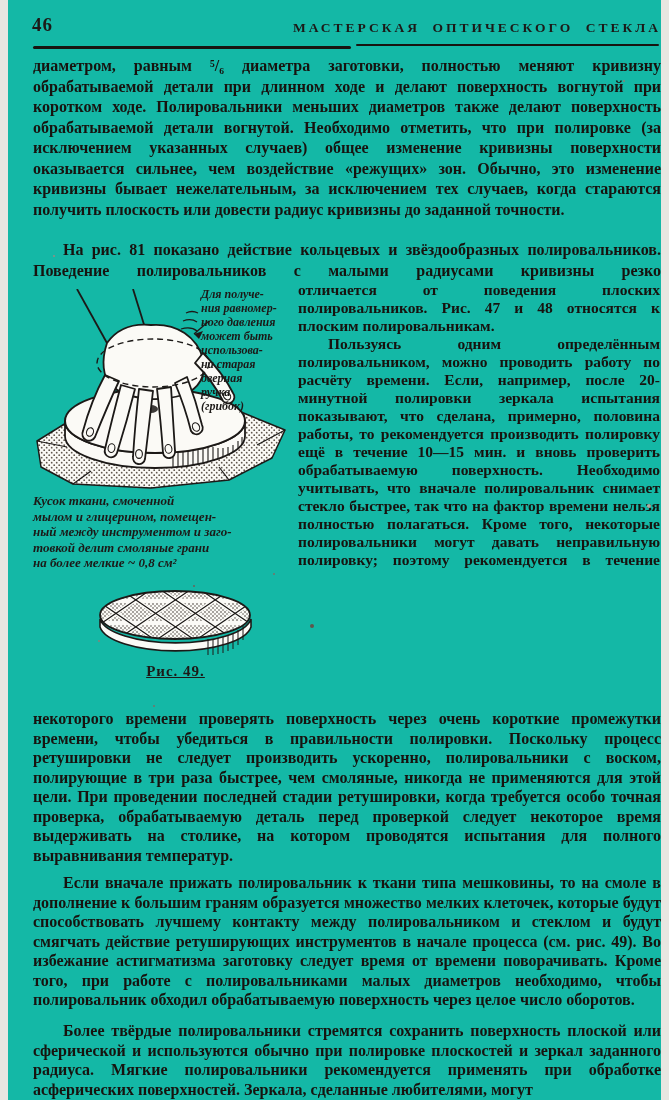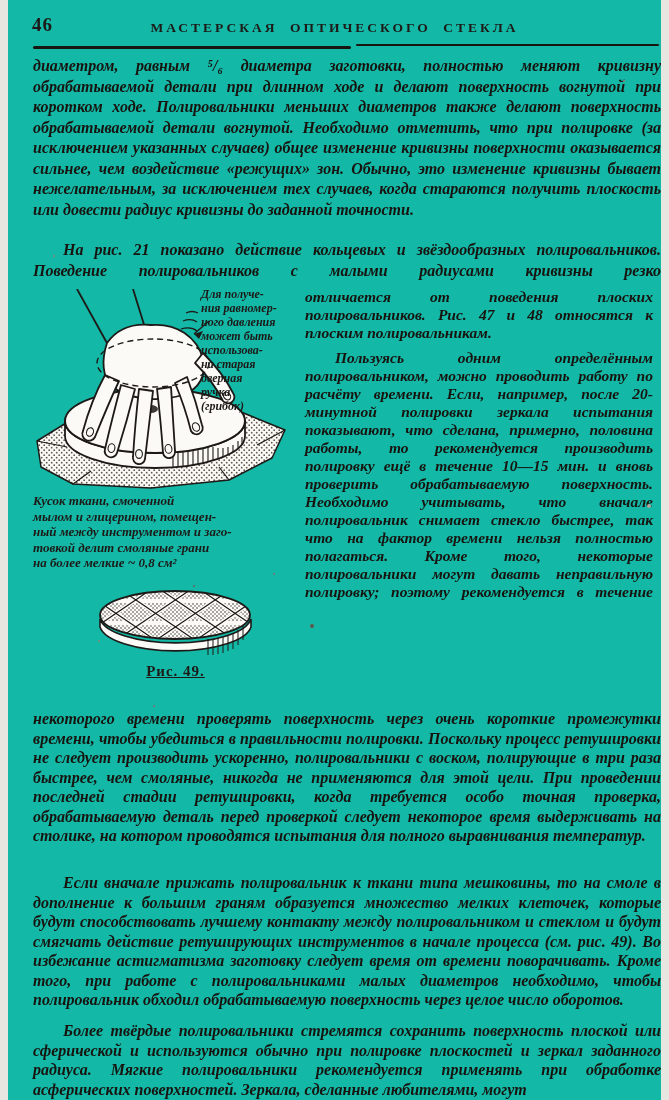--- a/index.html
+++ b/index.html
@@ -18,41 +18,40 @@
     font-weight:700;
   }
   .abs{position:absolute;}
   
   .page-num{
     left:24px;top:14px;
     font-size:19px;letter-spacing:1px;
   }
   .run-title{
     left:0;right:0;top:20px;
-    text-align:center;
+    text-align:right;
     font-size:13.5px;
     letter-spacing:3px;
     word-spacing:6px;
   }
   .rule-l{left:25px;top:46px;width:318px;height:2.6px;background:#181410;border-radius:2px;}
   .rule-r{left:348px;top:44px;width:303px;height:2.2px;background:#181410;border-radius:2px;}
   
   .txt{
     font-size:16px;
     line-height:20.5px;
     text-align:justify;
     color:#17130f;
-    font-style:italic;
   }
   .txt.indent{text-indent:30px;}
   .txt.cont-last{text-align-last:justify;}
   .p-intro{left:25px;top:56px;width:628px;}
   .p-fig-intro{left:25px;top:240px;width:628px;}
   .col{left:290px;top:281px;width:362px;}
-  .col .txt{font-size:15.5px;line-height:18px;margin:7px;}
+  .col .txt{font-size:15.5px;line-height:18px;margin:0;}
   .col .txt+.txt{margin-top:0;}
   .p-cont{left:25px;top:709px;width:628px;line-height:19.5px;}
   .p-cloth{left:25px;top:873px;width:628px;line-height:19.5px;}
   .p-hard{left:25px;top:1021px;width:628px;line-height:19.5px;}
   
   .figblock{left:25px;top:287px;width:265px;height:402px;}
   .fig-annotation{
     left:168px;top:0px;width:102px;
     font-style:italic;
     font-size:12px;
@@ -86,21 +85,21 @@
 
 <div id="page">
 
   <div class="abs page-num">46</div>
   <div class="abs run-title">МАСТЕРСКАЯ ОПТИЧЕСКОГО СТЕКЛА</div>
   <div class="abs rule-l"></div>
   <div class="abs rule-r"></div>
 
   <div class="abs txt p-intro">диаметром, равным ⁵/₆ диаметра заготовки, полностью меняют кривизну обрабатываемой детали при длинном ходе и делают поверхность вогнутой при коротком ходе. Полировальники меньших диаметров также делают поверхность обрабатываемой детали вогнутой. Необходимо отметить, что при полировке (за исключением указанных случаев) общее изменение кривизны поверхности оказывается сильнее, чем воздействие «режущих» зон. Обычно, это изменение кривизны бывает нежелательным, за исключением тех случаев, когда стараются получить плоскость или довести радиус кривизны до заданной точности.</div>
 
-  <div class="abs txt indent cont-last p-fig-intro">На рис. 21 показано действие кольцевых и звёздообразных полировальников. Поведение полировальников с малыми радиусами кривизны резко</div>
+  <div class="abs txt indent cont-last p-fig-intro">На рис. 81 показано действие кольцевых и звёздообразных полировальников. Поведение полировальников с малыми радиусами кривизны резко</div>
 
   <div class="abs col">
     <div class="txt">отличается от поведения плоских полировальников. Рис. 47 и 48 относятся к плоским полировальникам.</div>
     <div class="txt indent cont-last">Пользуясь одним определённым полировальником, можно проводить работу по расчёту времени. Если, например, после 20-минутной полировки зеркала испытания показывают, что сделана, примерно, половина работы, то рекомендуется производить полировку ещё в течение 10—15 мин. и вновь проверить обрабатываемую поверхность. Необходимо учитывать, что вначале полировальник снимает стекло быстрее, так что на фактор времени нельзя полностью полагаться. Кроме того, некоторые полировальники могут давать неправильную полировку; поэтому рекомендуется в течение</div>
   </div>
 
   <div class="abs figblock">
 
     <svg width="265" height="205" viewBox="0 0 265 205" style="position:absolute;left:0;top:2;">
       <defs>

